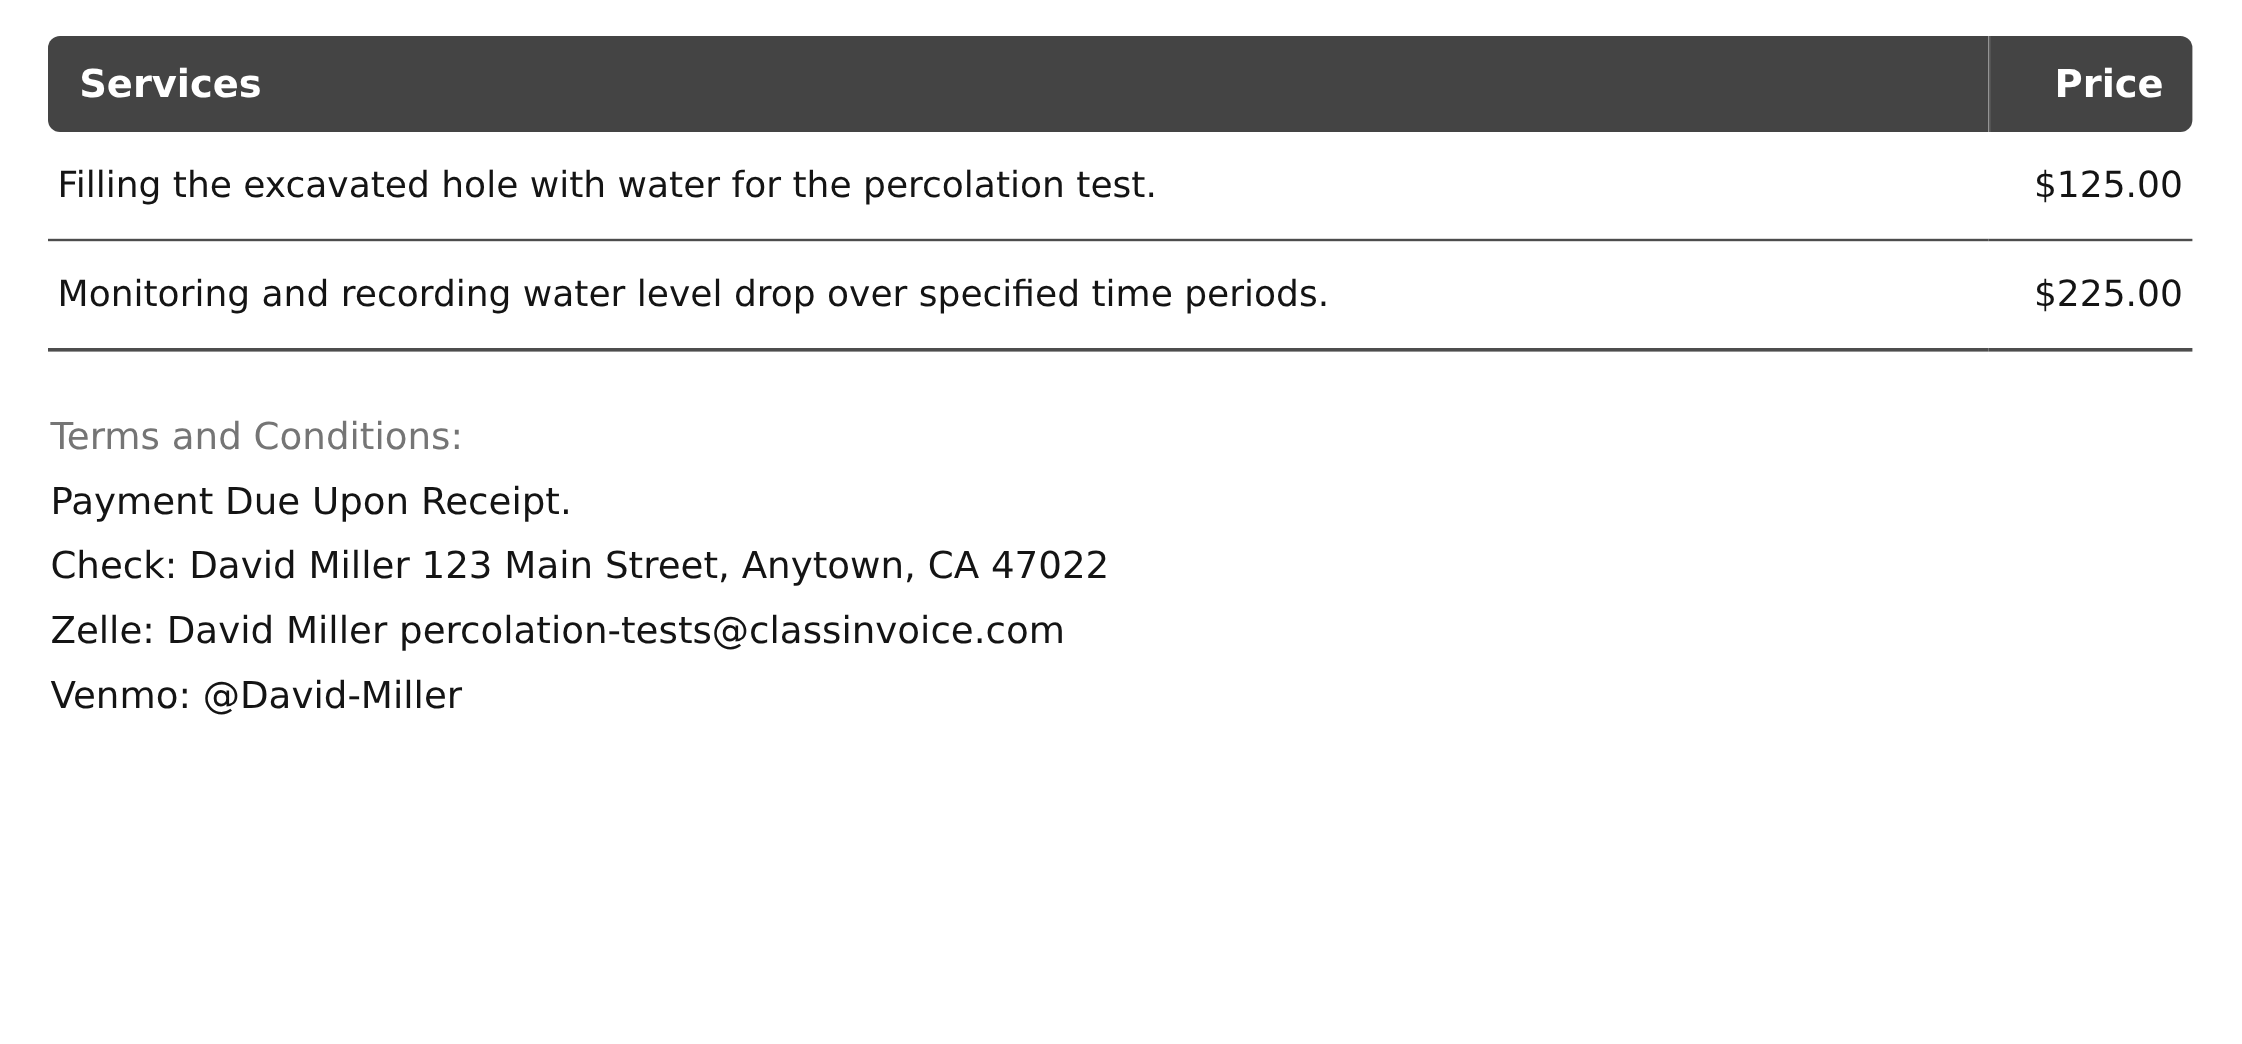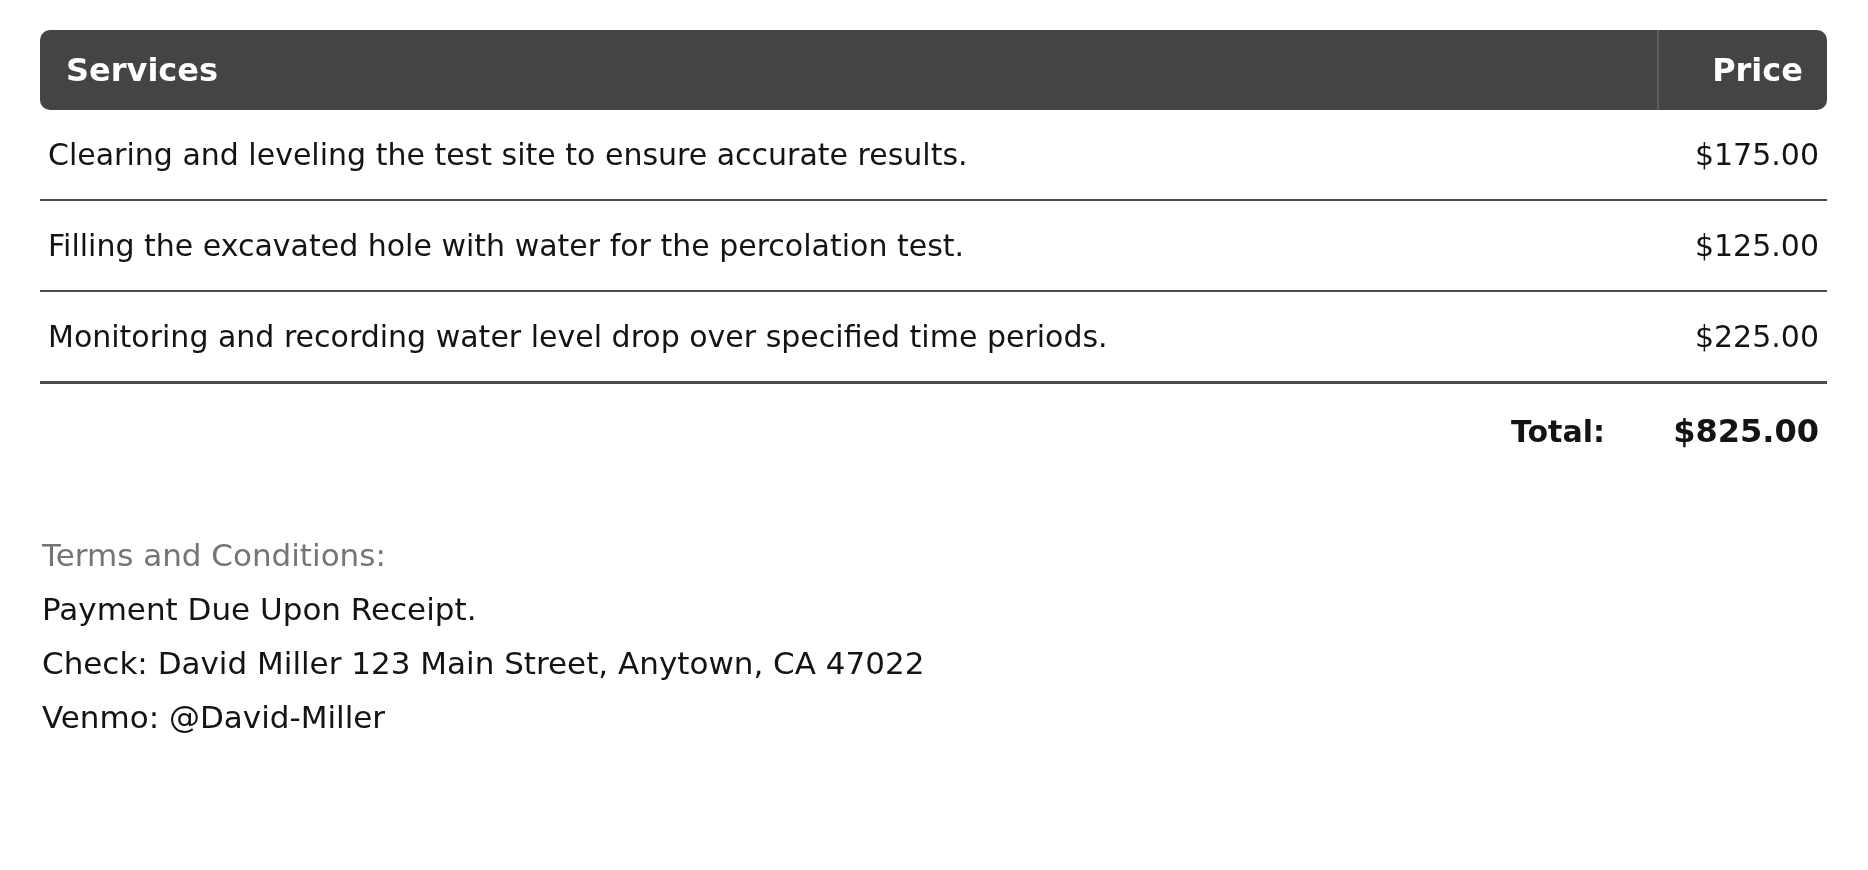--- a/index.html
+++ b/index.html
@@ -98,38 +98,31 @@
 
   <table class="services-table">
     <thead>
       <tr>
         <th class="th-services">Services</th>
         <th class="th-price">Price</th>
       </tr>
     </thead>
     <tbody>
       <tr>
-        <td class="svc-cell">Clearing and leveling the test site to ensure accurate results.</td>
-        <td class="price-cell">$175.00</td>
-      </tr>
-      <tr>
         <td class="svc-cell">Filling the excavated hole with water for the percolation test.</td>
         <td class="price-cell">$125.00</td>
       </tr>
       <tr class="last-row">
         <td class="svc-cell">Monitoring and recording water level drop over specified time periods.</td>
         <td class="price-cell">$225.00</td>
-      </tr>
-      <tr class="total-row">
-        <td class="total-label-cell">Total:</td>
-        <td class="total-value-cell">$825.00</td>
       </tr>
     </tbody>
   </table>
 
   <div class="terms">
     <div class="terms-heading">Terms and Conditions:</div>
     <div class="terms-line">Payment Due Upon Receipt.</div>
     <div class="terms-line">Check: David Miller 123 Main Street, Anytown, CA 47022</div>
+    <div class="terms-line">Zelle: David Miller percolation-tests@classinvoice.com</div>
     <div class="terms-line">Venmo: @David-Miller</div>
   </div>
 
 </div>
 
 </body></html>

